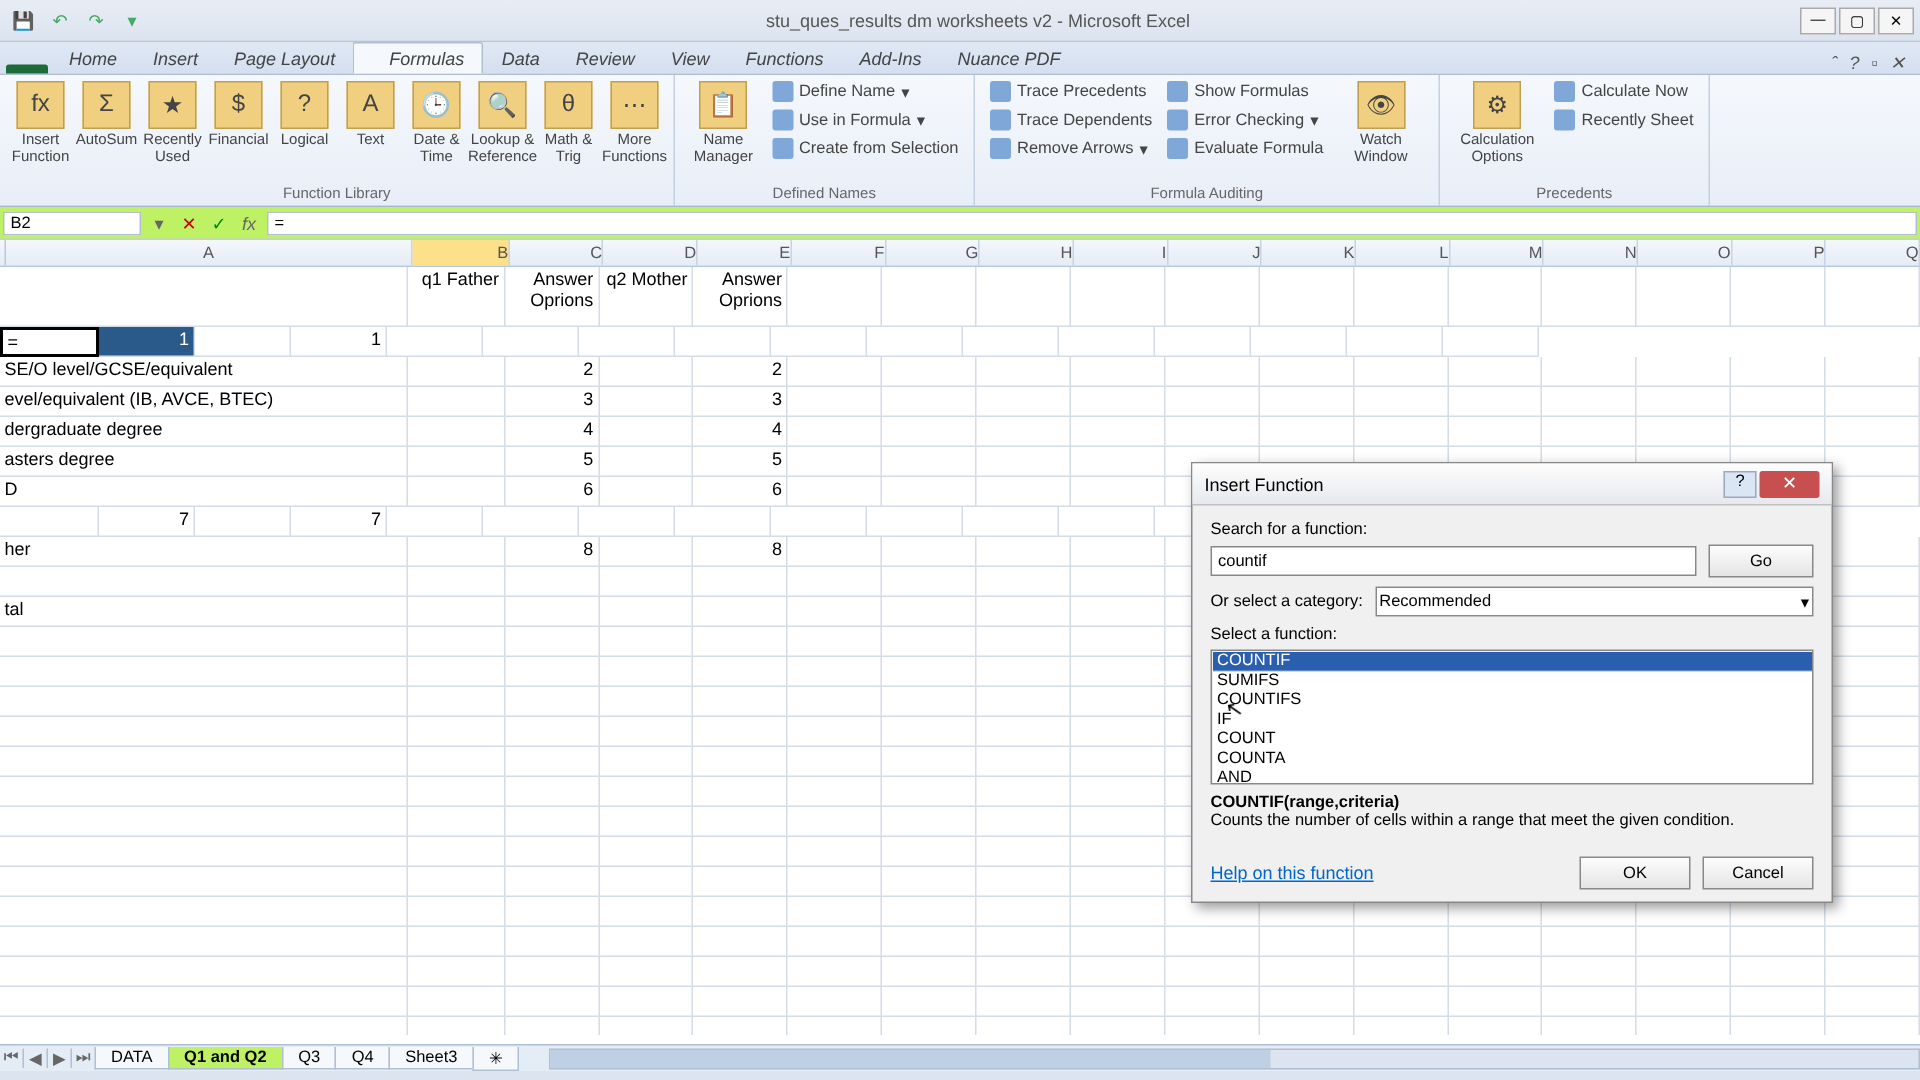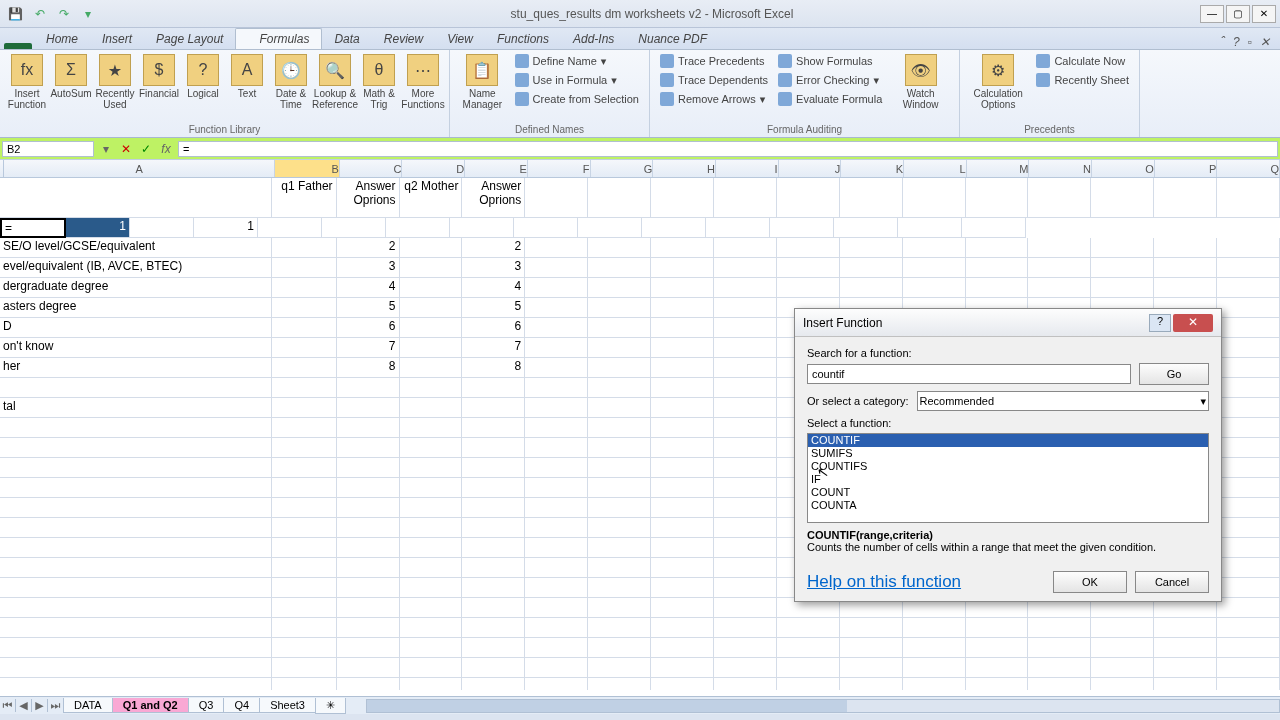--- a/index.html
+++ b/index.html
@@ -66,30 +66,30 @@
 .dlg-row { display: flex; align-items: center; margin-bottom: 6px; gap: 8px; }
 .search-input { flex: 1; border: 1px solid #888; background: #fff; padding: 3px 4px; font-size: 11px; }
 .go-btn { width: 70px; height: 22px; border: 1px solid #888; background: linear-gradient(#fdfdfd, #e4e4e4); font-size: 11px; }
 .cat-select { flex: 1; border: 1px solid #888; background: #fff; padding: 1px 2px; font-size: 11px; height: 20px; display: flex; align-items: center; justify-content: space-between; }
 .func-list { border: 1px solid #888; background: #fff; height: 90px; overflow-y: scroll; width: 100%; }
 .func-item { padding: 0 3px; font-size: 11px; line-height: 13px; }
 .func-item.sel { background: #2a5fb0; color: #fff; }
 .func-desc { margin-top: 6px; font-size: 11px; }
 .func-sig { font-weight: bold; }
 .dlg-footer { display: flex; align-items: center; padding: 8px 12px; gap: 8px; }
-.help-link { color: #0066cc; text-decoration: underline; font-size: 17px; flex: 1; }
+.help-link { color: #0066cc; text-decoration: underline; font-size: 12px; flex: 1; }
 .dlg-btn { width: 74px; height: 22px; border: 1px solid #888; background: linear-gradient(#fdfdfd, #e4e4e4); font-size: 11px; }
 .cursor-arrow { position: absolute; left: 817px; top: 464px; font-size: 14px; color: #000; transform: rotate(-10deg); pointer-events: none; }
 
 
 .sheet-bar { position: absolute; bottom: 6px; left: 0; right: 0; height: 18px; background: #e4ecf6; border-top: 1px solid #b0c0d4; display: flex; align-items: center; font-size: 11px; }
 .nav-btns { display: flex; }
 .nav-btn { width: 16px; text-align: center; border-right: 1px solid #b0c0d4; color: #666; }
 .sheet-tab { padding: 1px 10px; border: 1px solid #b0c0d4; border-top: none; background: #f6f9fc; margin-left: -1px; }
-.sheet-tab.active { background: #f9a8d4; font-weight: bold; }
+.sheet-tab.active { background: #bef264; font-weight: bold; }
 .hscroll { flex: 1; margin-left: 20px; height: 14px; background: #dce4f0; border: 1px solid #b0c0d4; position: relative; }
 .hthumb { position: absolute; left: 0; width: 480px; height: 100%; background: #c0d0e4; }
 
 
 .status-bar { position: absolute; bottom: 0; left: 0; right: 0; height: 6px; background: #dce4f0; }
 </style>
 </head>
 <body>
 
 <div class="titlebar">
@@ -400,21 +400,20 @@
         <div class="cell cw"></div>
         <div class="cell cw"></div>
         <div class="cell cw"></div>
         <div class="cell cw"></div>
         <div class="cell cw"></div>
         <div class="cell cw"></div>
         <div class="cell cw"></div>
         <div class="cell cw"></div>
       </div>
       <div class="row">
-        <div class="cell ca" style="text-align: left;">on't know</div>
         <div class="cell cb"></div>
         <div class="cell cc">7</div>
         <div class="cell cd"></div>
         <div class="cell ce">7</div>
         <div class="cell cw"></div>
         <div class="cell cw"></div>
         <div class="cell cw"></div>
         <div class="cell cw"></div>
         <div class="cell cw"></div>
         <div class="cell cw"></div>
@@ -771,20 +770,21 @@
       </div>
     </div>
     <div style="margin:6px 0 4px">Select a function:</div>
     <div class="func-list" id="func-list">
         <div class="func-item sel">COUNTIF</div>
         <div class="func-item">SUMIFS</div>
         <div class="func-item">COUNTIFS</div>
         <div class="func-item">IF</div>
         <div class="func-item">COUNT</div>
         <div class="func-item">COUNTA</div>
+        <div class="func-item">AND</div>
       </div>
     <div class="func-desc">
       <div class="func-sig">COUNTIF(range,criteria)</div>
       <div>Counts the number of cells within a range that meet the given condition.</div>
     </div>
   </div>
   <div class="dlg-footer">
     <a class="help-link">Help on this function</a>
     <button class="dlg-btn">OK</button>
     <button class="dlg-btn">Cancel</button>

